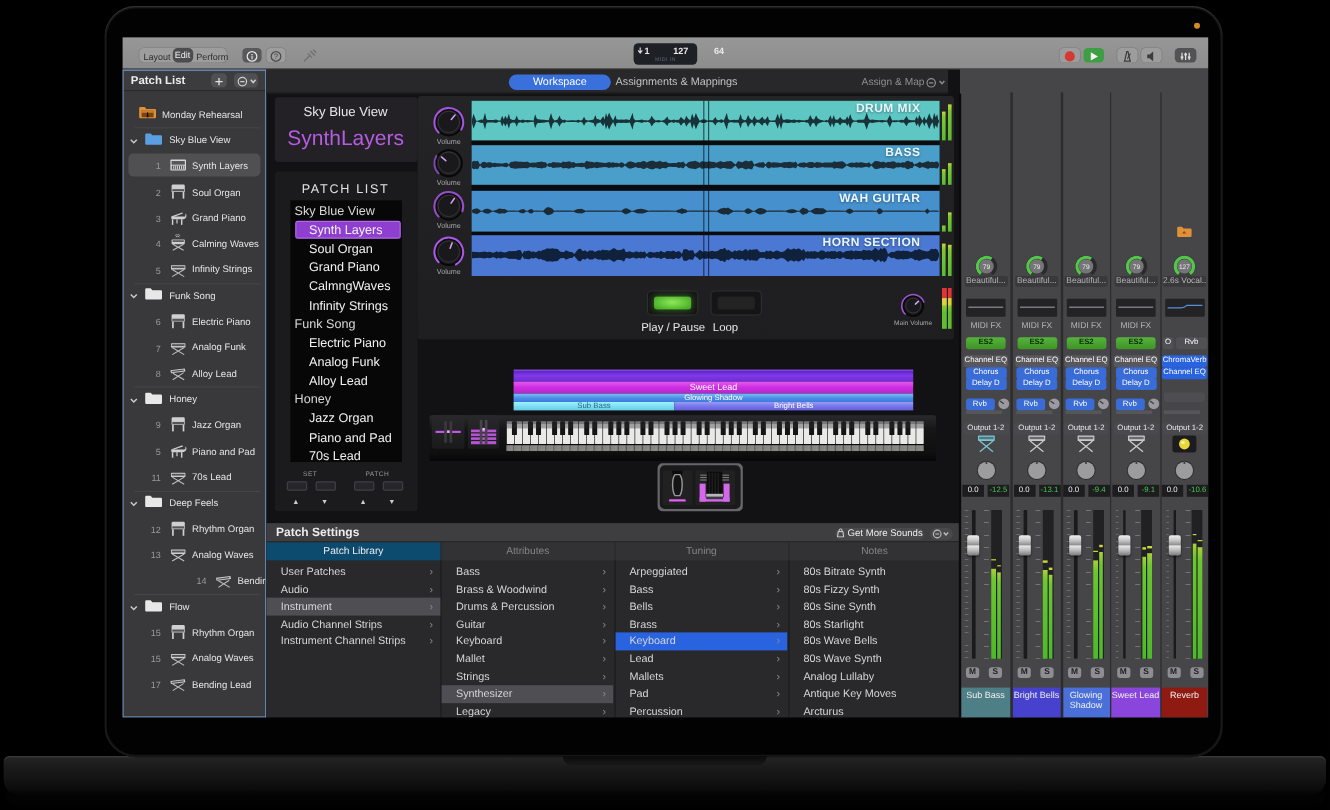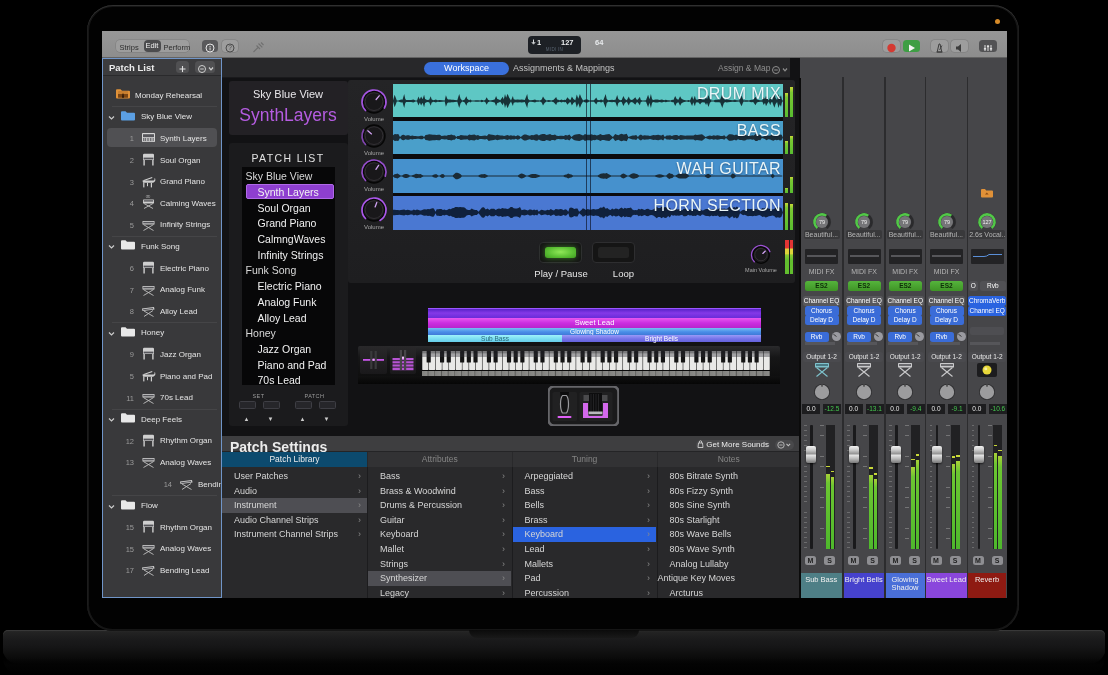--- a/index.html
+++ b/index.html
@@ -66,41 +66,41 @@
 .mrow span { position:absolute; top:1px; }
 .msel { position:absolute; left:4px; top:-1px; width:88px; height:15px; background:#8e3fd0; border-radius:2px; border:1px solid #b06ae8;}
 #setpatch { position:absolute; left:10px; top:252px; width:103px; height:30px; }
 #setpatch .lab { position:absolute; top:-2px; font-size:5.5px; color:#9a9a9a; letter-spacing:0.4px; }
 #setpatch .bx { position:absolute; top:6px; width:17px; height:7.5px; background:#26262a; border:1px solid #3e3e44; border-radius:1.5px;}
 #setpatch .tri { position:absolute; top:21px; font-size:6px; color:#cccccc; }
 .knob { position:absolute; }
 .volab { position:absolute; font-size:6px; color:#a8a8a8; text-align:center; }
 #stripbox { position:absolute; left:171px; top:26px; width:390px; height:146px; background:#0b0b0d; }
 .wstrip { position:absolute; left:0; width:390px; height:33px; overflow:hidden; }
-.wstrip .wlab { position:absolute; right:2px; top:1px; font-size:16px; font-weight:normal; color:#eaf6f8; text-shadow:0 1px 2px rgba(0,0,30,0.4); letter-spacing:0.4px;}
+.wstrip .wlab { position:absolute; right:16px; top:1px; font-size:10px; font-weight:bold; color:#eaf6f8; text-shadow:0 1px 2px rgba(0,0,30,0.4); letter-spacing:0.4px;}
 .smeter { position:absolute; width:3px; background:linear-gradient(#c8d838, #7cc832 18%, #58bc30); }
 .playhead { position:absolute; width:1px; background:rgba(10,15,30,0.65); }
 .bigbtn { position:absolute; top:184px; width:43px; height:21px; background:#151515; border:1px solid #2e2e30; border-radius:4px; }
 .bigbtn .in { position:absolute; left:5px; top:4px; width:31px; height:11px; border-radius:2.5px; }
 .blab { position:absolute; top:210px; font-size:9.5px; color:#e6e6e6; text-align:center; }
 
 #kbzone { position:absolute; left:120px; top:252px; width:578px; height:122px; }
 .lbar { position:absolute; font-size:7.5px; color:#fff; text-align:center; }
 #kbbody { position:absolute; left:136px; top:63px; width:422px; height:38px;
   background:linear-gradient(#2a2a2c, #161617 30%, #0c0c0c); border-radius:2px; }
 #kbkeys { position:absolute; left:200px; top:68px; width:348px; height:20px; }
 #kbshelf { position:absolute; left:136px; top:93px; width:422px; height:8px; background:linear-gradient(#111,#060606); }
 #kbfront { position:absolute; left:200px; top:88px; width:348px; height:5px;
   background:repeating-linear-gradient(to right, #a8a8a4 0px, #b4b4b0 5px, #6e6e6a 6.2px, #a8a8a4 6.7px); opacity:0.75; }
 .kmod { position:absolute; background:linear-gradient(#29282a,#1a191b); border-radius:2px; }
 #pedals { position:absolute; left:326px; top:103px; width:71px; height:40px; background:linear-gradient(#2e2e30,#1e1e1f); border-radius:7px; }
 
 #psettings { position:absolute; left:120px; top:405px; width:578px; height:162px; background:#29292b; }
 #psettings .hdr { position:absolute; left:0; top:0; width:100%; height:16px; background:#3e3e40; border-bottom:1px solid #242426;}
-#psettings .hdr .t { position:absolute; left:8px; top:3px; font-size:14px; font-weight:bold; color:#ececec; }
+#psettings .hdr .t { position:absolute; left:8px; top:3px; font-size:10px; font-weight:bold; color:#ececec; }
 #gms { position:absolute; left:474px; top:3.5px; width:74px; height:10px; border-radius:5px; background:#49494b; color:#ededed; font-size:8px; text-align:center; line-height:10px; }
 .colhdr { position:absolute; top:16px; height:15px; font-size:8.5px; text-align:center; line-height:15px; }
 .psrow { position:absolute; height:14.6px; font-size:9px; color:#d6d6d6; line-height:14.6px; white-space:nowrap; }
 .psrow .ch { position:absolute; right:6px; color:#8a8a8a; font-size:9px; }
 .pscol-sep { position:absolute; top:31px; width:1px; height:131px; background:#1c1c1e; }
 
 #chpanel { position:absolute; left:698px; top:27px; width:207px; height:540px; background:#464649; }
 #chsep { position:absolute; left:697px; top:47px; width:2px; height:520px; background:#0b0b0b; }
 #chpanel .hdr { position:absolute; left:0; top:0; width:100%; height:19px; background:#3a3a3c; border-bottom:1px solid #29292b;}
 #chpanel .hdr .t { position:absolute; left:8px; top:4.5px; font-size:9.5px; font-weight:bold; color:#ececec; }
@@ -125,21 +125,21 @@
 <div class="foot" style="left:57px;width:64px;"></div>
 <div class="foot" style="left:930px;width:64px;"></div>
 <div id="baseshadow"></div>
 <div id="lid"></div>
 <div id="basenotch"></div>
 <div id="camdot"></div>
 <div id="screen">
 
 <div id="toolbar">
   <div class="seg">
-    <span class="lab" style="left:3.5px;">Strips</span>
+    <span class="lab" style="left:3.5px;">Layout</span>
     <span class="sel">Edit</span>
     <span class="lab" style="left:47.5px;">Perform</span>
   </div>
   <div class="tbtn" style="left:100px;width:16px;background:#59595b;">
     <svg width="16" height="12">
           <circle cx="8" cy="6" r="4" fill="none" stroke="#e8e8e8" stroke-width="1"></circle>
           <rect x="7.6" y="4" width="0.9" height="1.2" fill="#e8e8e8"></rect>
           <rect x="7.6" y="5.7" width="0.9" height="2.6" fill="#e8e8e8"></rect>
         </svg>
   </div>
@@ -633,21 +633,21 @@
         </svg>
       </div>
       <div class="volab" style="left:514px;top:209px;width:50px;font-size:5.5px;">Main Volume</div>
   <div class="bigbtn" style="left:317px;">
         <div class="in" style="background:radial-gradient(ellipse at 50% 45%, #90e858 0%, #5dc235 55%, #3f9e20 100%);box-shadow:0 0 6px rgba(100,220,60,0.5);"></div>
       </div>
   <div class="bigbtn" style="left:370px;">
         <div class="in" style="background:#232323;"></div>
       </div>
   <div class="blab" style="left:297px;width:84px;">Play / Pause</div>
-  <div class="blab" style="left:372px;width:40px;text-align:right;">Loop</div>
+  <div class="blab" style="left:372px;width:40px;text-align:left;">Loop</div>
 </div>
 <div id="kbzone">
 <div class="lbar" style="left:206px;top:25px;width:333px;height:9.5px;background:linear-gradient(#5a23c8,#8438e8 45%,#6a2cd8);border-top:1px solid #9a55ff;"></div>
 <div class="lbar" style="left:206px;top:34.5px;width:333px;height:10.5px;background:linear-gradient(#e858f0,#cc2ee0 50%,#b824cc);line-height:10.5px;">Sweet Lead</div>
 <div class="lbar" style="left:206px;top:45px;width:333px;height:7px;background:linear-gradient(#79c0f2,#4a8ee8 55%,#3f7ad8);line-height:7px;font-size:6.5px;">Glowing Shadow</div>
 <div class="lbar" style="left:206px;top:52px;width:134px;height:7px;background:linear-gradient(#9ef2fb,#7adef2 55%,#66ccea);line-height:7px;font-size:6.5px;color:#2a6a7a;">Sub Bass</div>
 <div class="lbar" style="left:340px;top:52px;width:199px;height:7px;background:linear-gradient(#9a9af8,#7573e8 55%,#6361dd);line-height:7px;font-size:6.5px;">Bright Bells</div>
 <div id="kbbody"></div>
 <div class="kmod" style="left:138px;width:27px;top:63px;height:28px;">
   <svg width="27" height="28">
@@ -834,21 +834,21 @@
       <div class="psrow" style="left:290.5px;top:120.6px;width:143.5px;"><span style="margin-left:12px;">Mallets</span><span class="ch">›</span></div>
       <div class="psrow" style="left:290.5px;top:135.2px;width:143.5px;"><span style="margin-left:12px;">Pad</span><span class="ch">›</span></div>
       <div class="psrow" style="left:290.5px;top:149.8px;width:143.5px;"><span style="margin-left:12px;">Percussion</span><span class="ch">›</span></div>
       <div class="psrow" style="left:435.5px;top:33.0px;width:142.5px;"><span style="margin-left:12px;">80s Bitrate Synth</span></div>
       <div class="psrow" style="left:435.5px;top:47.6px;width:142.5px;"><span style="margin-left:12px;">80s Fizzy Synth</span></div>
       <div class="psrow" style="left:435.5px;top:62.2px;width:142.5px;"><span style="margin-left:12px;">80s Sine Synth</span></div>
       <div class="psrow" style="left:435.5px;top:76.8px;width:142.5px;"><span style="margin-left:12px;">80s Starlight</span></div>
       <div class="psrow" style="left:435.5px;top:91.4px;width:142.5px;"><span style="margin-left:12px;">80s Wave Bells</span></div>
       <div class="psrow" style="left:435.5px;top:106.0px;width:142.5px;"><span style="margin-left:12px;">80s Wave Synth</span></div>
       <div class="psrow" style="left:435.5px;top:120.6px;width:142.5px;"><span style="margin-left:12px;">Analog Lullaby</span></div>
-      <div class="psrow" style="left:435.5px;top:135.2px;width:142.5px;"><span style="">Antique Key Moves</span></div>
+      <div class="psrow" style="left:435.5px;top:135.2px;width:142.5px;"><span style="margin-left:12px;">Antique Key Moves</span></div>
       <div class="psrow" style="left:435.5px;top:149.8px;width:142.5px;"><span style="margin-left:12px;">Arcturus</span></div>
 </div>
 
 <div id="chpanel">
   <div style="position:absolute;left:0;top:0;width:207px;height:540px;">
         <svg width="24" height="24" style="position:absolute;left:9.5px;top:152.0px;">
           <circle cx="12" cy="12" r="9.2" fill="#3e3e40"></circle>
           <g transform="translate(12,12)">
             <path d="M-4.57,6.07 A7.60,7.60 0 1 1 4.57,6.07" fill="none" stroke="#2a2a2c" stroke-width="2.6"></path>
             <path d="M-4.57,6.07 A7.60,7.60 0 0 1 4.28,-6.28" fill="none" stroke="#52c848" stroke-width="2.6"></path>

